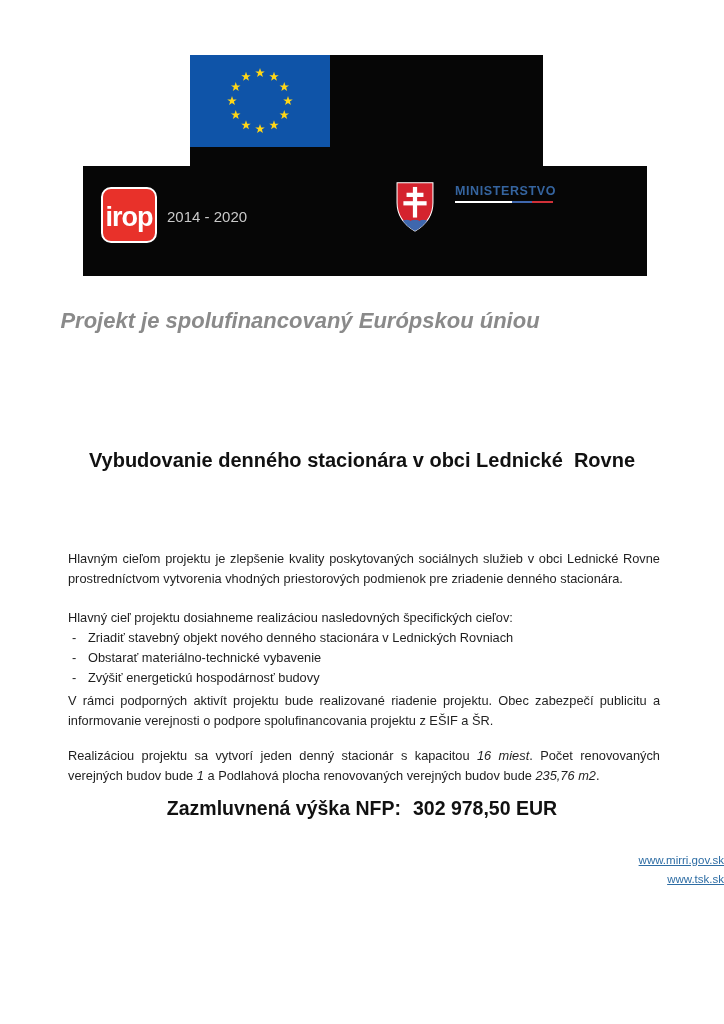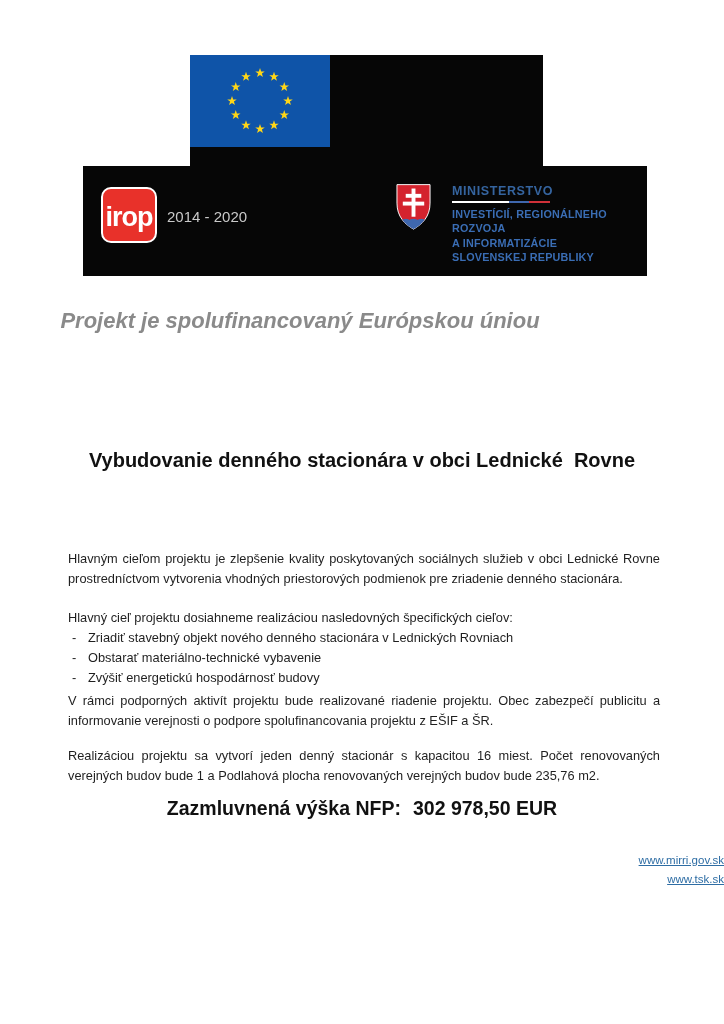--- a/index.html
+++ b/index.html
@@ -39,21 +39,21 @@
     font-size:20px;font-weight:bold;color:#111;white-space:pre-wrap;}
 
   
   .body-block{position:absolute;left:68px;width:592px;font-size:12.8px;line-height:20px;color:#1f1f1f;margin-top:40px;}
   .p1{top:509px;text-align:justify;}
   .goals{top:568px;}
   .goal-row{display:flex;}
   .goal-marker{flex:0 0 20px;padding-left:4px;box-sizing:border-box;}
   .p3{top:651px;text-align:justify;}
   .p4{top:706px;text-align:justify;}
-  .italic{}
+  .italic{font-style:italic;}
 
   .funding{position:absolute;left:0;top:797px;width:724px;text-align:center;
     font-size:19.5px;font-weight:bold;color:#111;}
   .funding .amount{margin-left:12px;}
 
   .links{position:absolute;left:0;top:851px;width:724px;text-align:right;
     font-size:11.5px;line-height:19px;}
   .doc-link{display:block;color:#2e6da4;text-decoration:underline;cursor:pointer;}
 </style>
 </head>
@@ -103,25 +103,20 @@
         </g>
         <g clip-path="url(#shieldClip)" fill="#3f67ad">
           <circle cx="10" cy="43" r="7"></circle>
           <circle cx="26" cy="43" r="7"></circle>
           <circle cx="18" cy="44" r="8"></circle>
         </g>
       </svg>
       <div class="ministry-text">
         <div class="m-line1">MINISTERSTVO</div>
         <div class="m-divider"></div>
-        <div class="m-rest">
-          <div>INVESTÍCIÍ, REGIONÁLNEHO ROZVOJA</div>
-          <div>A INFORMATIZÁCIE</div>
-          <div>SLOVENSKEJ REPUBLIKY</div>
-        </div>
       </div>
     </div>
   </div>
 
   <div class="cofinance">Projekt je spolufinancovaný Európskou úniou</div>
 
   <div class="title">Vybudovanie denného stacionára v obci Lednické  Rovne</div>
 
   <div class="body-block p1">Hlavným cieľom projektu je zlepšenie kvality poskytovaných sociálnych služieb v obci Lednické Rovne prostredníctvom vytvorenia vhodných priestorových podmienok pre zriadenie denného stacionára.</div>
 

